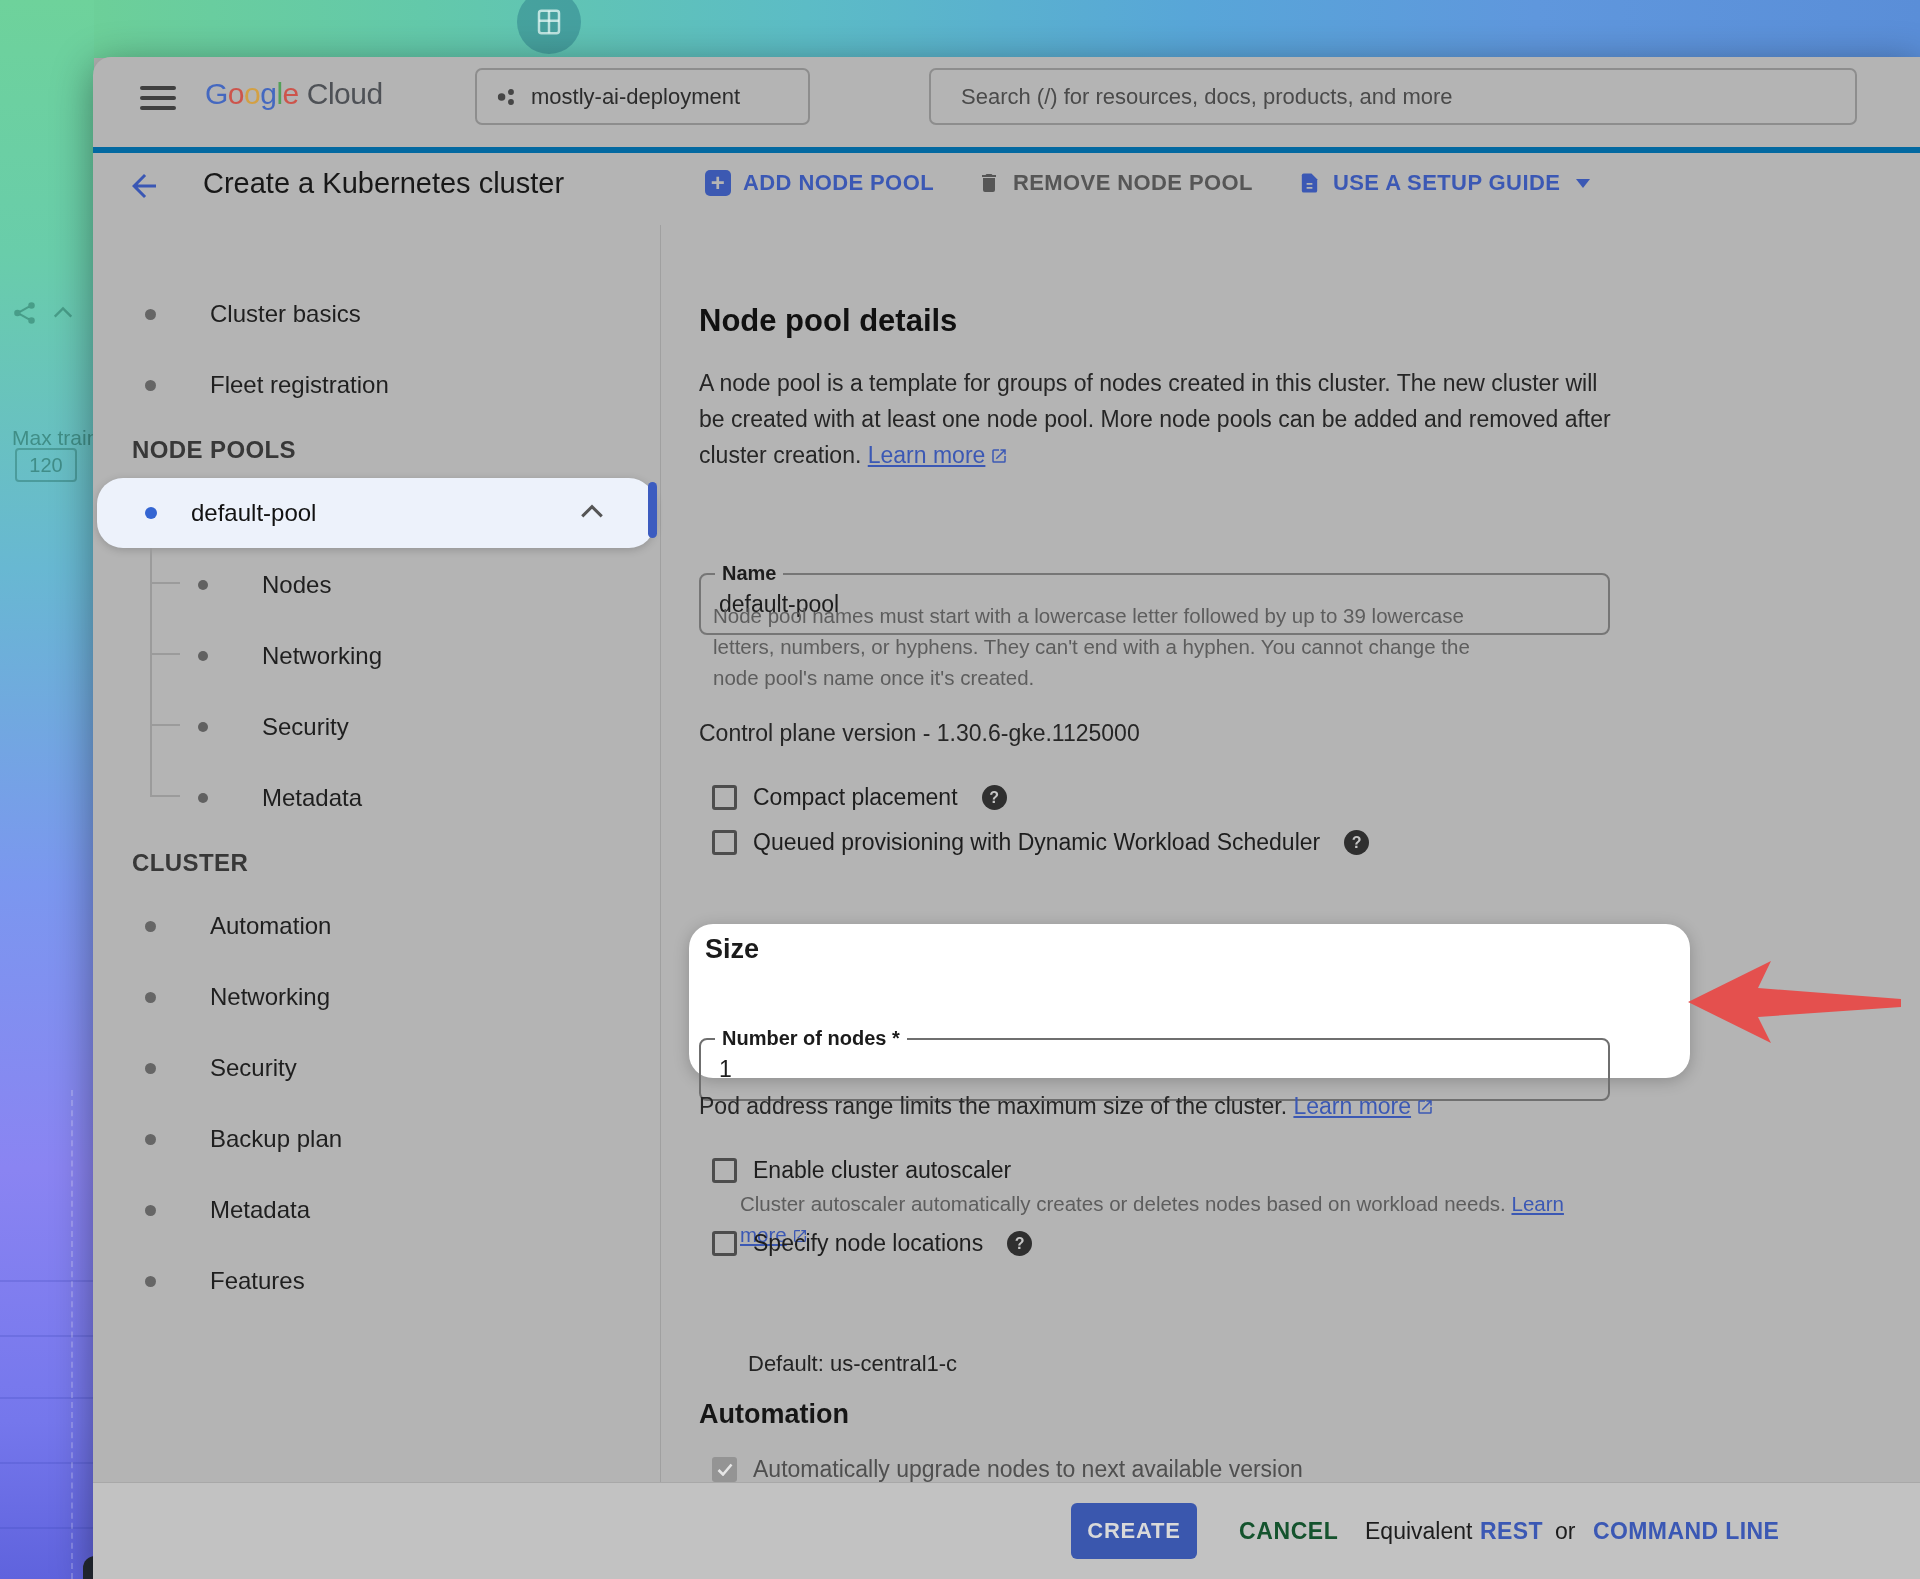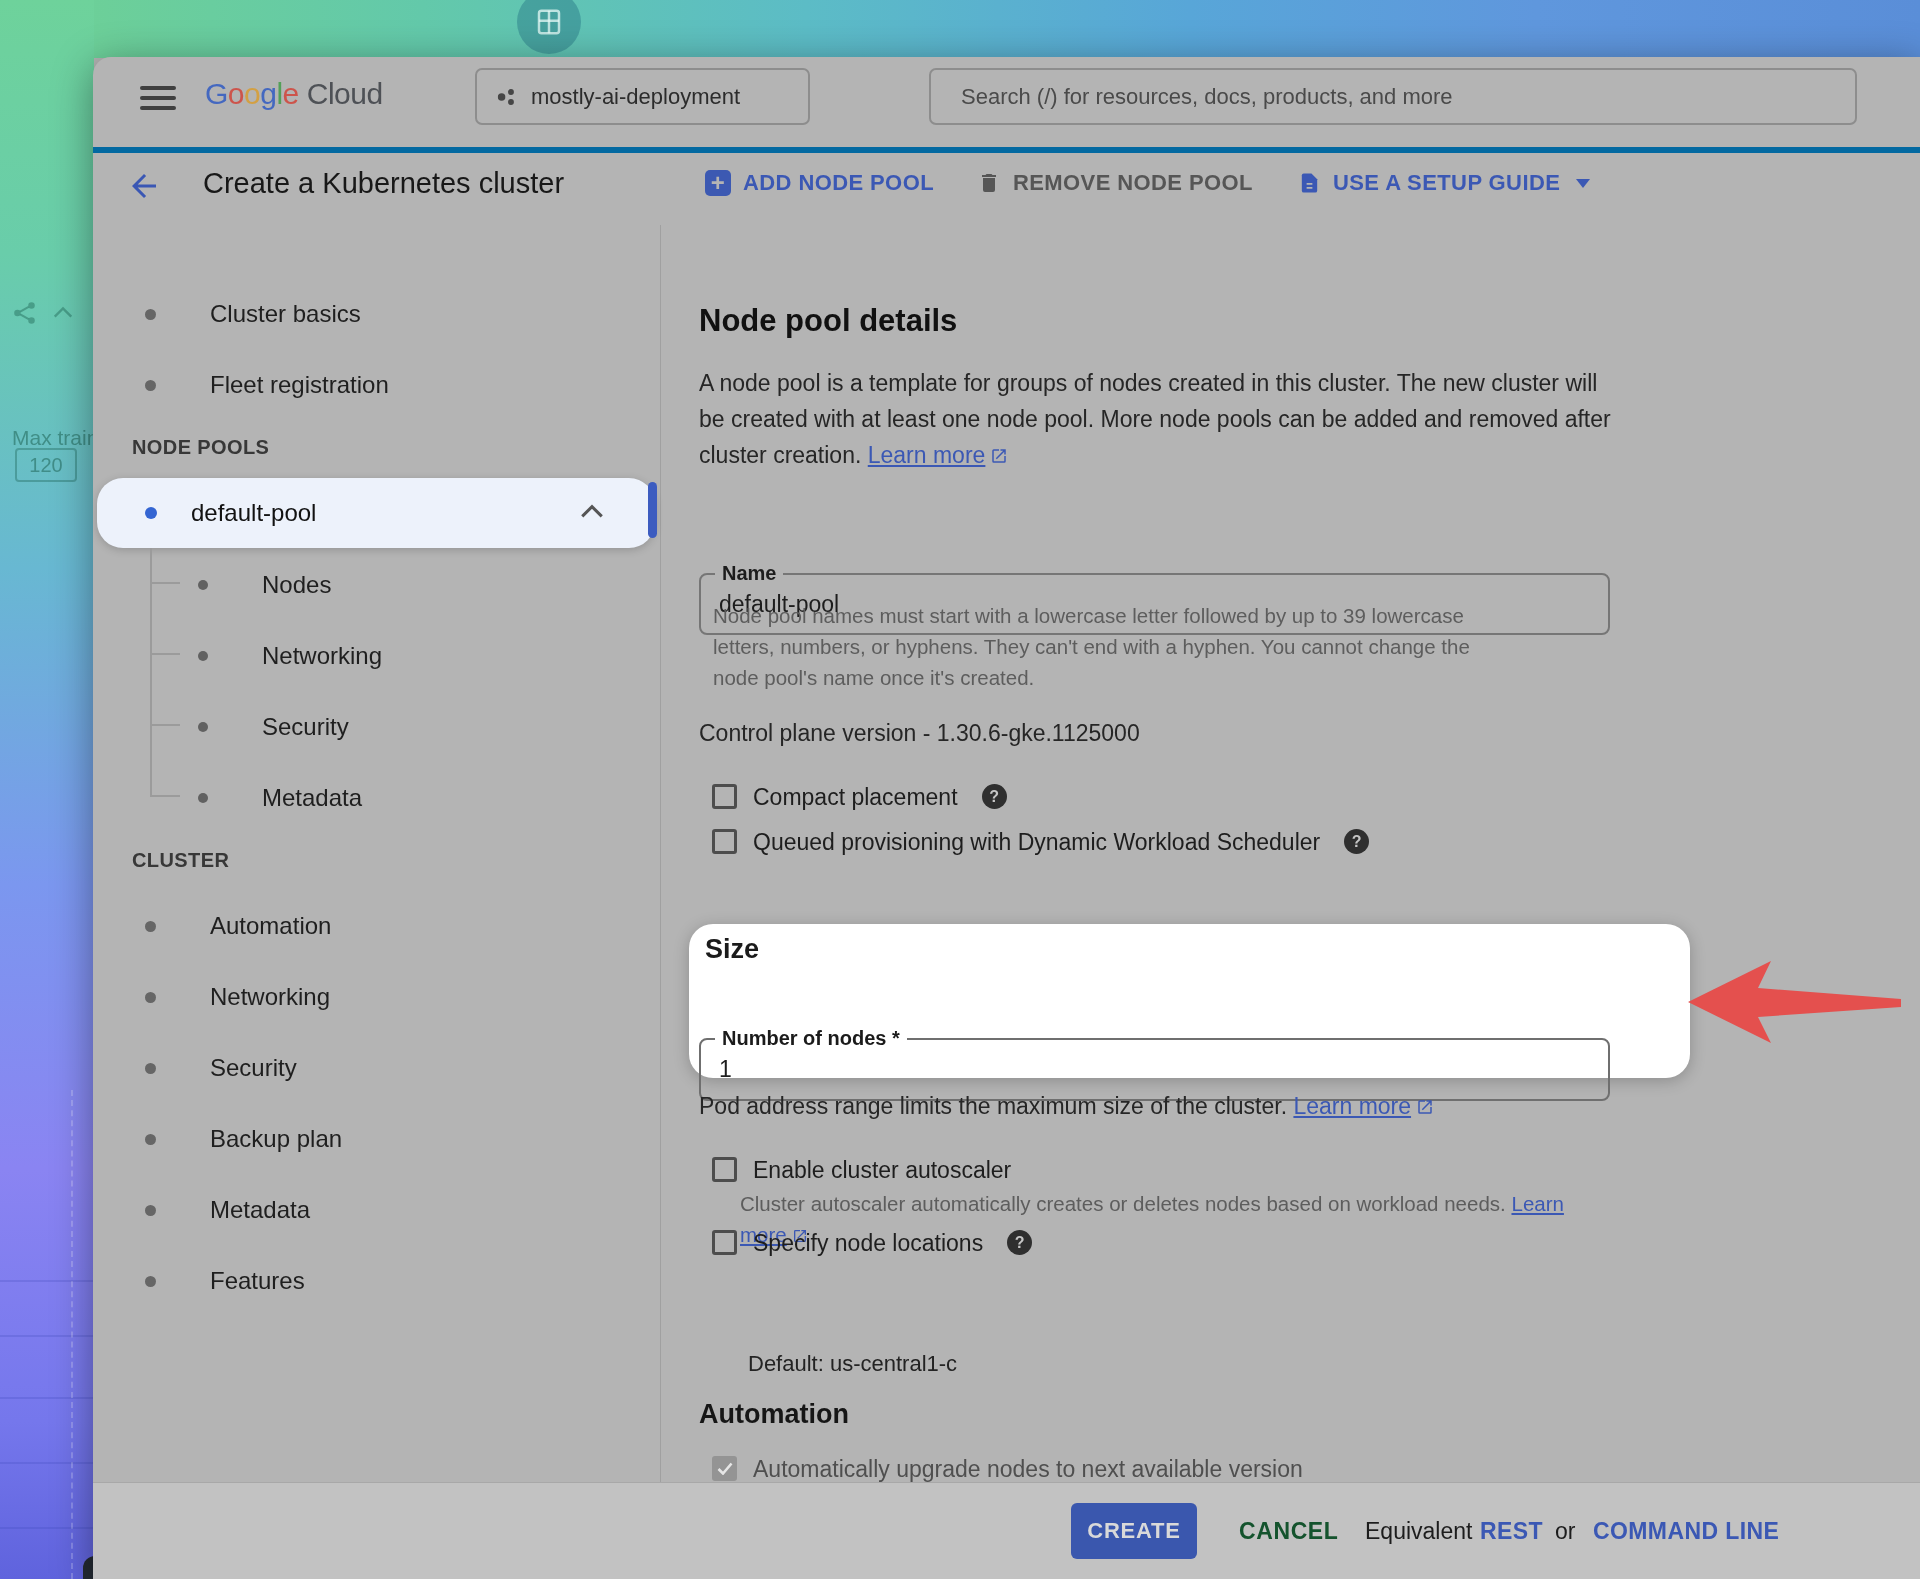--- a/index.html
+++ b/index.html
@@ -41,40 +41,40 @@
   .blue{color:#3b58b4;} .graybtn{color:#565656;}
   .plus-ic{width:26px;height:26px;background:#3c59b2;border-radius:5px;color:#b4b4b4;font-size:24px;
     font-weight:bold;display:flex;align-items:center;justify-content:center;line-height:1;}
   .caret{width:0;height:0;border-left:7px solid transparent;border-right:7px solid transparent;
     border-top:9px solid #3b58b4;margin-left:4px;}
   
   .side-divider{position:absolute;left:567px;top:168px;width:1px;height:1257px;background:#a0a0a0;}
   .nav-item{position:absolute;display:flex;align-items:center;gap:54px;font-size:24px;color:#1f1f1f;}
   .dot{width:11px;height:11px;border-radius:50%;background:#666;}
   .dot-sm{width:10px;height:10px;border-radius:50%;background:#616161;}
-  .sec-label{position:absolute;font-size:20px;font-weight:bold;color:#383838;letter-spacing:0.4px;}
+  .sec-label{position:absolute;font-size:24px;font-weight:bold;color:#383838;letter-spacing:0.4px;}
   .sel-row{position:absolute;left:4px;top:421px;width:558px;height:70px;background:#edf2fb;border-radius:26px;
     box-shadow:0 2px 8px rgba(0,0,0,0.18);display:flex;align-items:center;}
   .sel-dot{width:12px;height:12px;border-radius:50%;background:#3465d2;margin-left:48px;}
   .sel-label{font-size:24px;color:#121212;margin-left:34px;}
   .scroll-thumb{position:absolute;left:555px;top:425px;width:9px;height:56px;background:#3c5cc0;border-radius:5px;}
   .tree-v{position:absolute;left:57px;top:491px;width:2px;height:248px;background:#9b9b9b;}
   .tree-h{position:absolute;left:57px;width:30px;height:2px;background:#9b9b9b;}
   
   .h1{position:absolute;left:606px;top:246px;font-size:31px;font-weight:bold;color:#111;}
   .body-text{font-size:23px;color:#262626;line-height:36px;}
   .link{color:#3b58b4;text-decoration:underline;cursor:default;}
   .ext{margin-left:5px;vertical-align:-2px;}
   .field{position:absolute;border:2px solid #767676;border-radius:8px;box-sizing:border-box;margin-top:44px;}
   .field-label{position:absolute;top:-13px;left:14px;padding:0 7px;font-size:20px;font-weight:bold;
     color:#1c1c1c;background:#b4b4b4;}
   .field-value{position:absolute;left:18px;top:0;height:100%;display:flex;align-items:center;
     font-size:23px;color:#1d1d1d;}
   .helper{position:absolute;font-size:20.5px;line-height:31px;color:#5d5d5d;}
-  .chkrow{position:absolute;display:flex;align-items:flex-start;gap:16px;font-size:23px;color:#1e1e1e;padding-left:13px;}
+  .chkrow{position:absolute;display:flex;align-items:center;gap:16px;font-size:23px;color:#1e1e1e;padding-left:13px;}
   .cb{width:25px;height:25px;border:3px solid #4d4d4d;border-radius:3px;box-sizing:border-box;flex:none;}
   .cb-checked{width:25px;height:25px;border-radius:3px;background:#949494;color:#e8e8e8;display:flex;
     align-items:center;justify-content:center;font-size:19px;font-weight:bold;flex:none;}
   .help{width:25px;height:25px;border-radius:50%;background:#2f2f2f;color:#c6c6c6;font-size:16px;
     font-weight:bold;display:flex;align-items:center;justify-content:center;margin-left:8px;flex:none;}
   .spot{position:absolute;left:596px;top:867px;width:1001px;height:154px;background:#fff;border-radius:24px;
     box-shadow:0 3px 16px rgba(0,0,0,0.22);}
   .spot .field-label{background:#fff;color:#1b1b1b;}
   .spot-title{position:absolute;left:16px;top:10px;font-size:27px;font-weight:bold;color:#1b1b1b;}
   .h2{position:absolute;left:606px;font-size:27px;font-weight:bold;color:#161616;}

